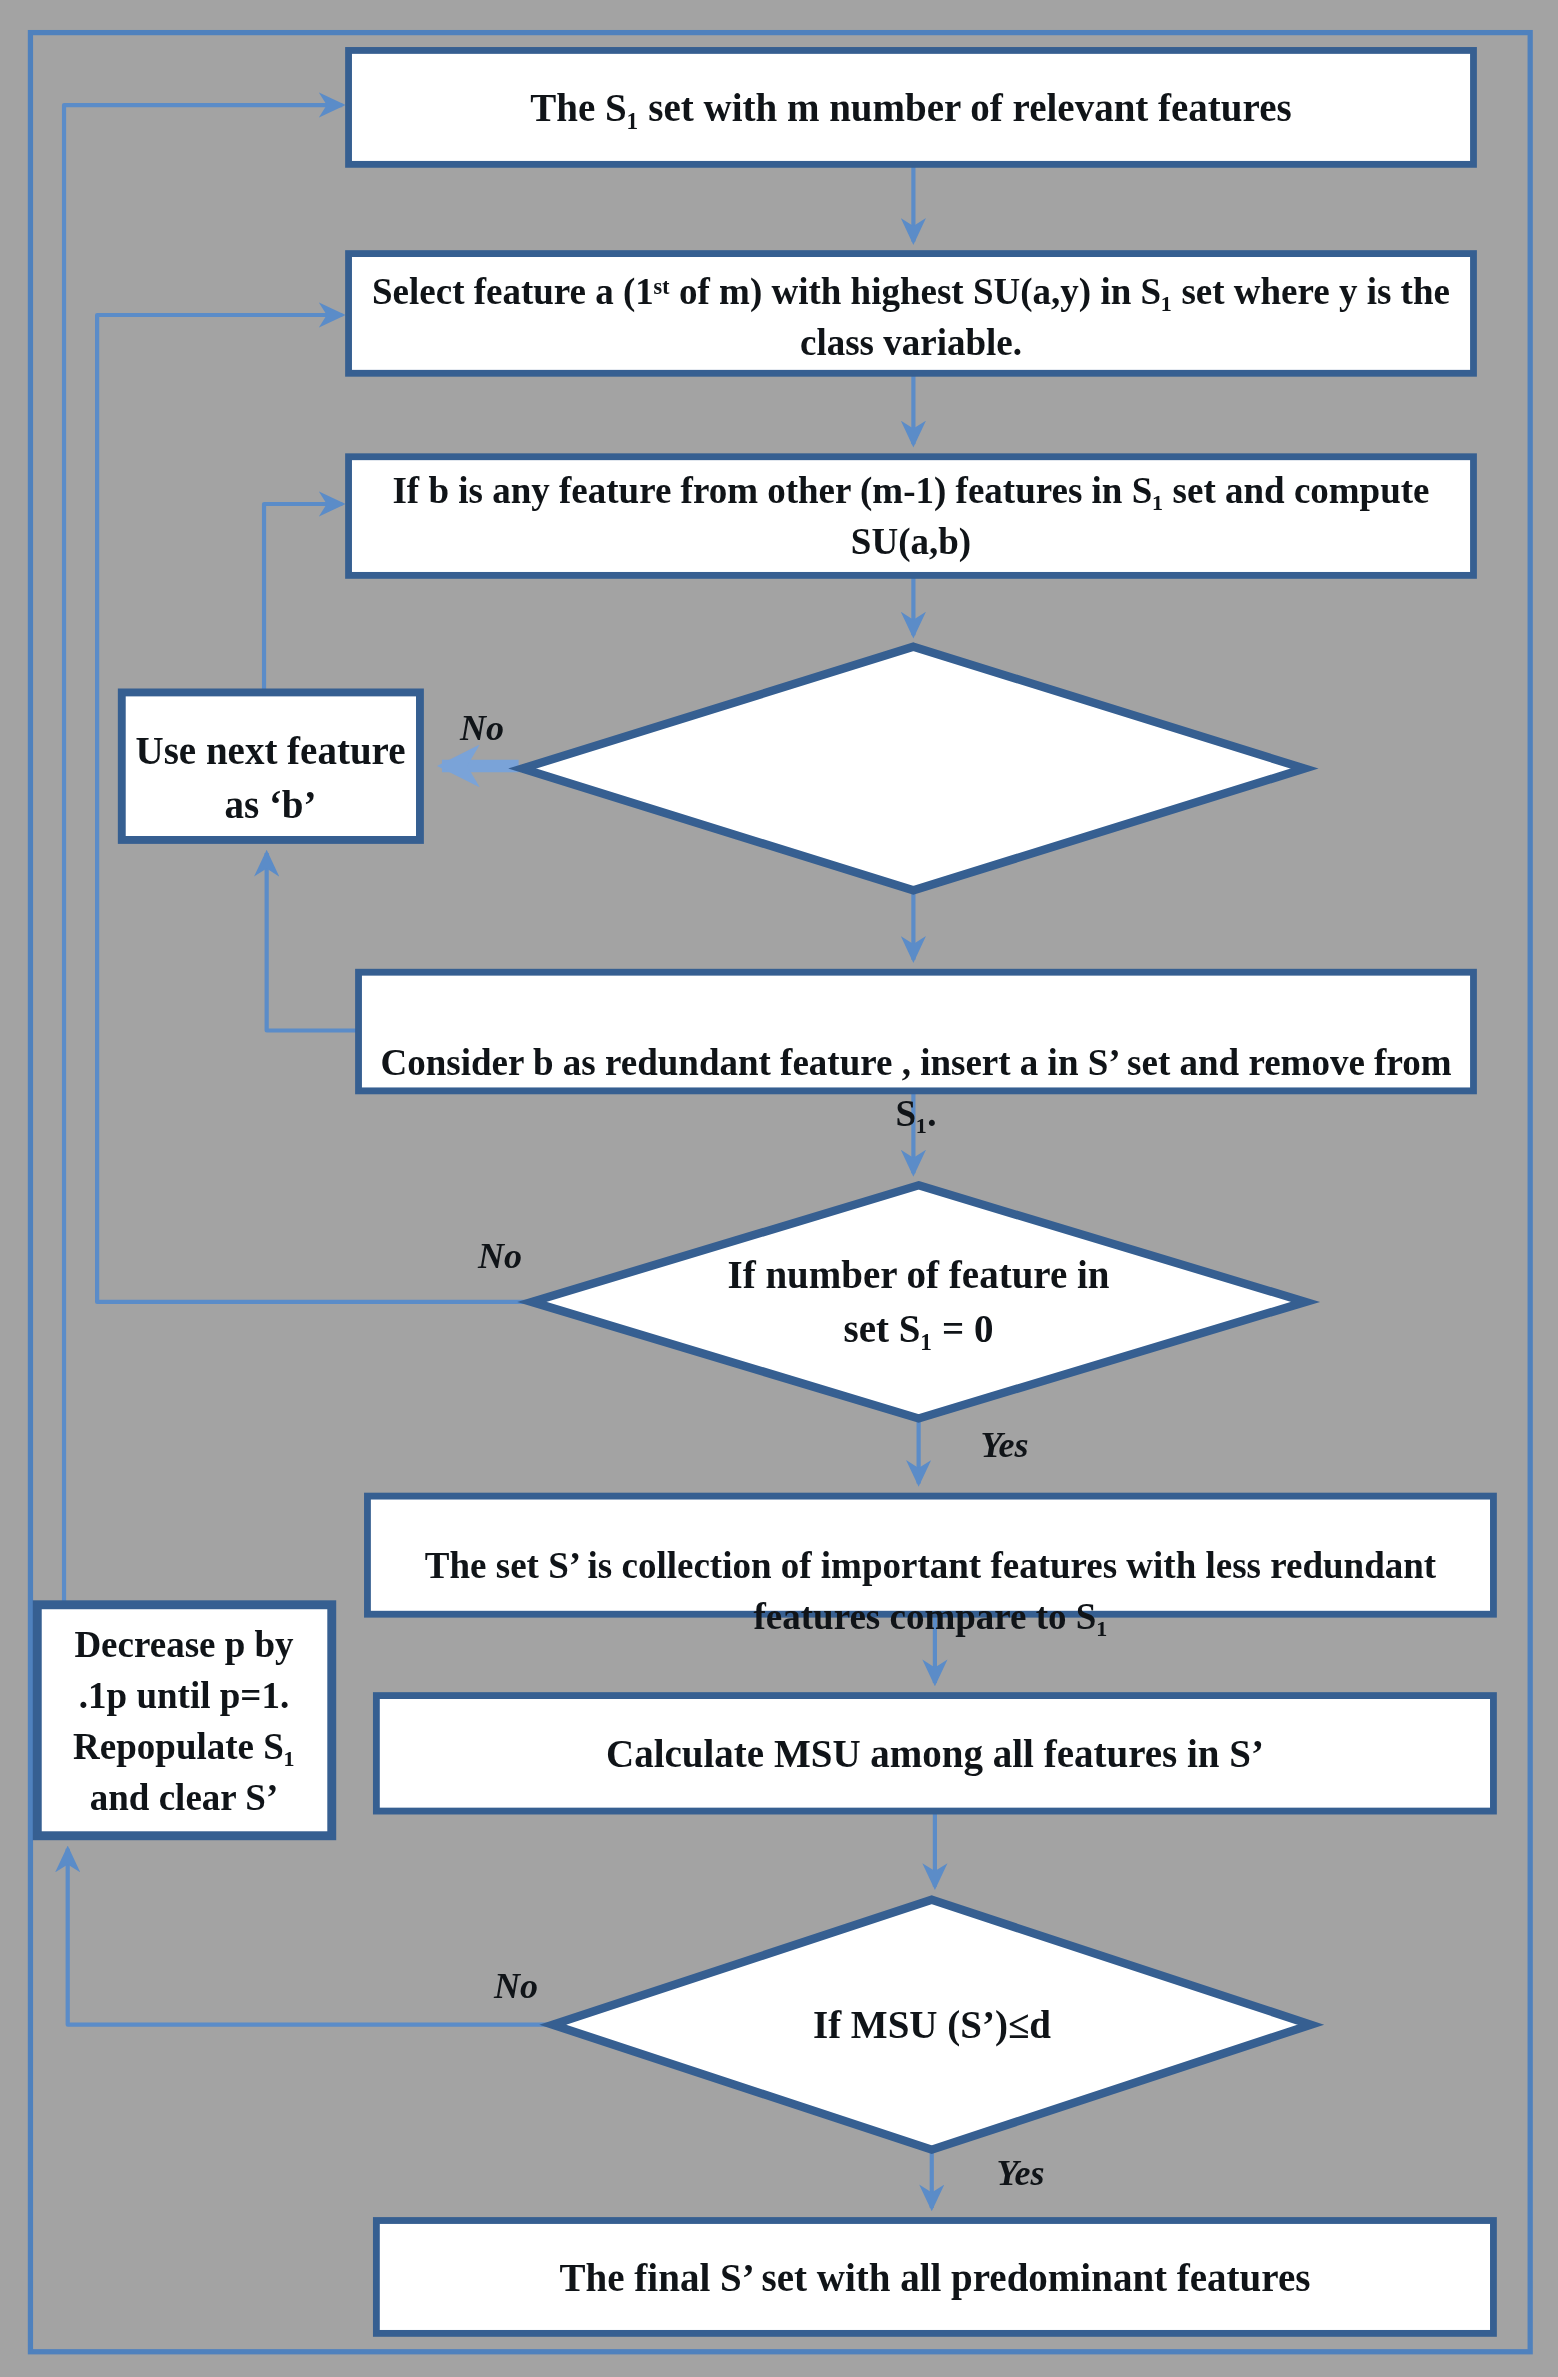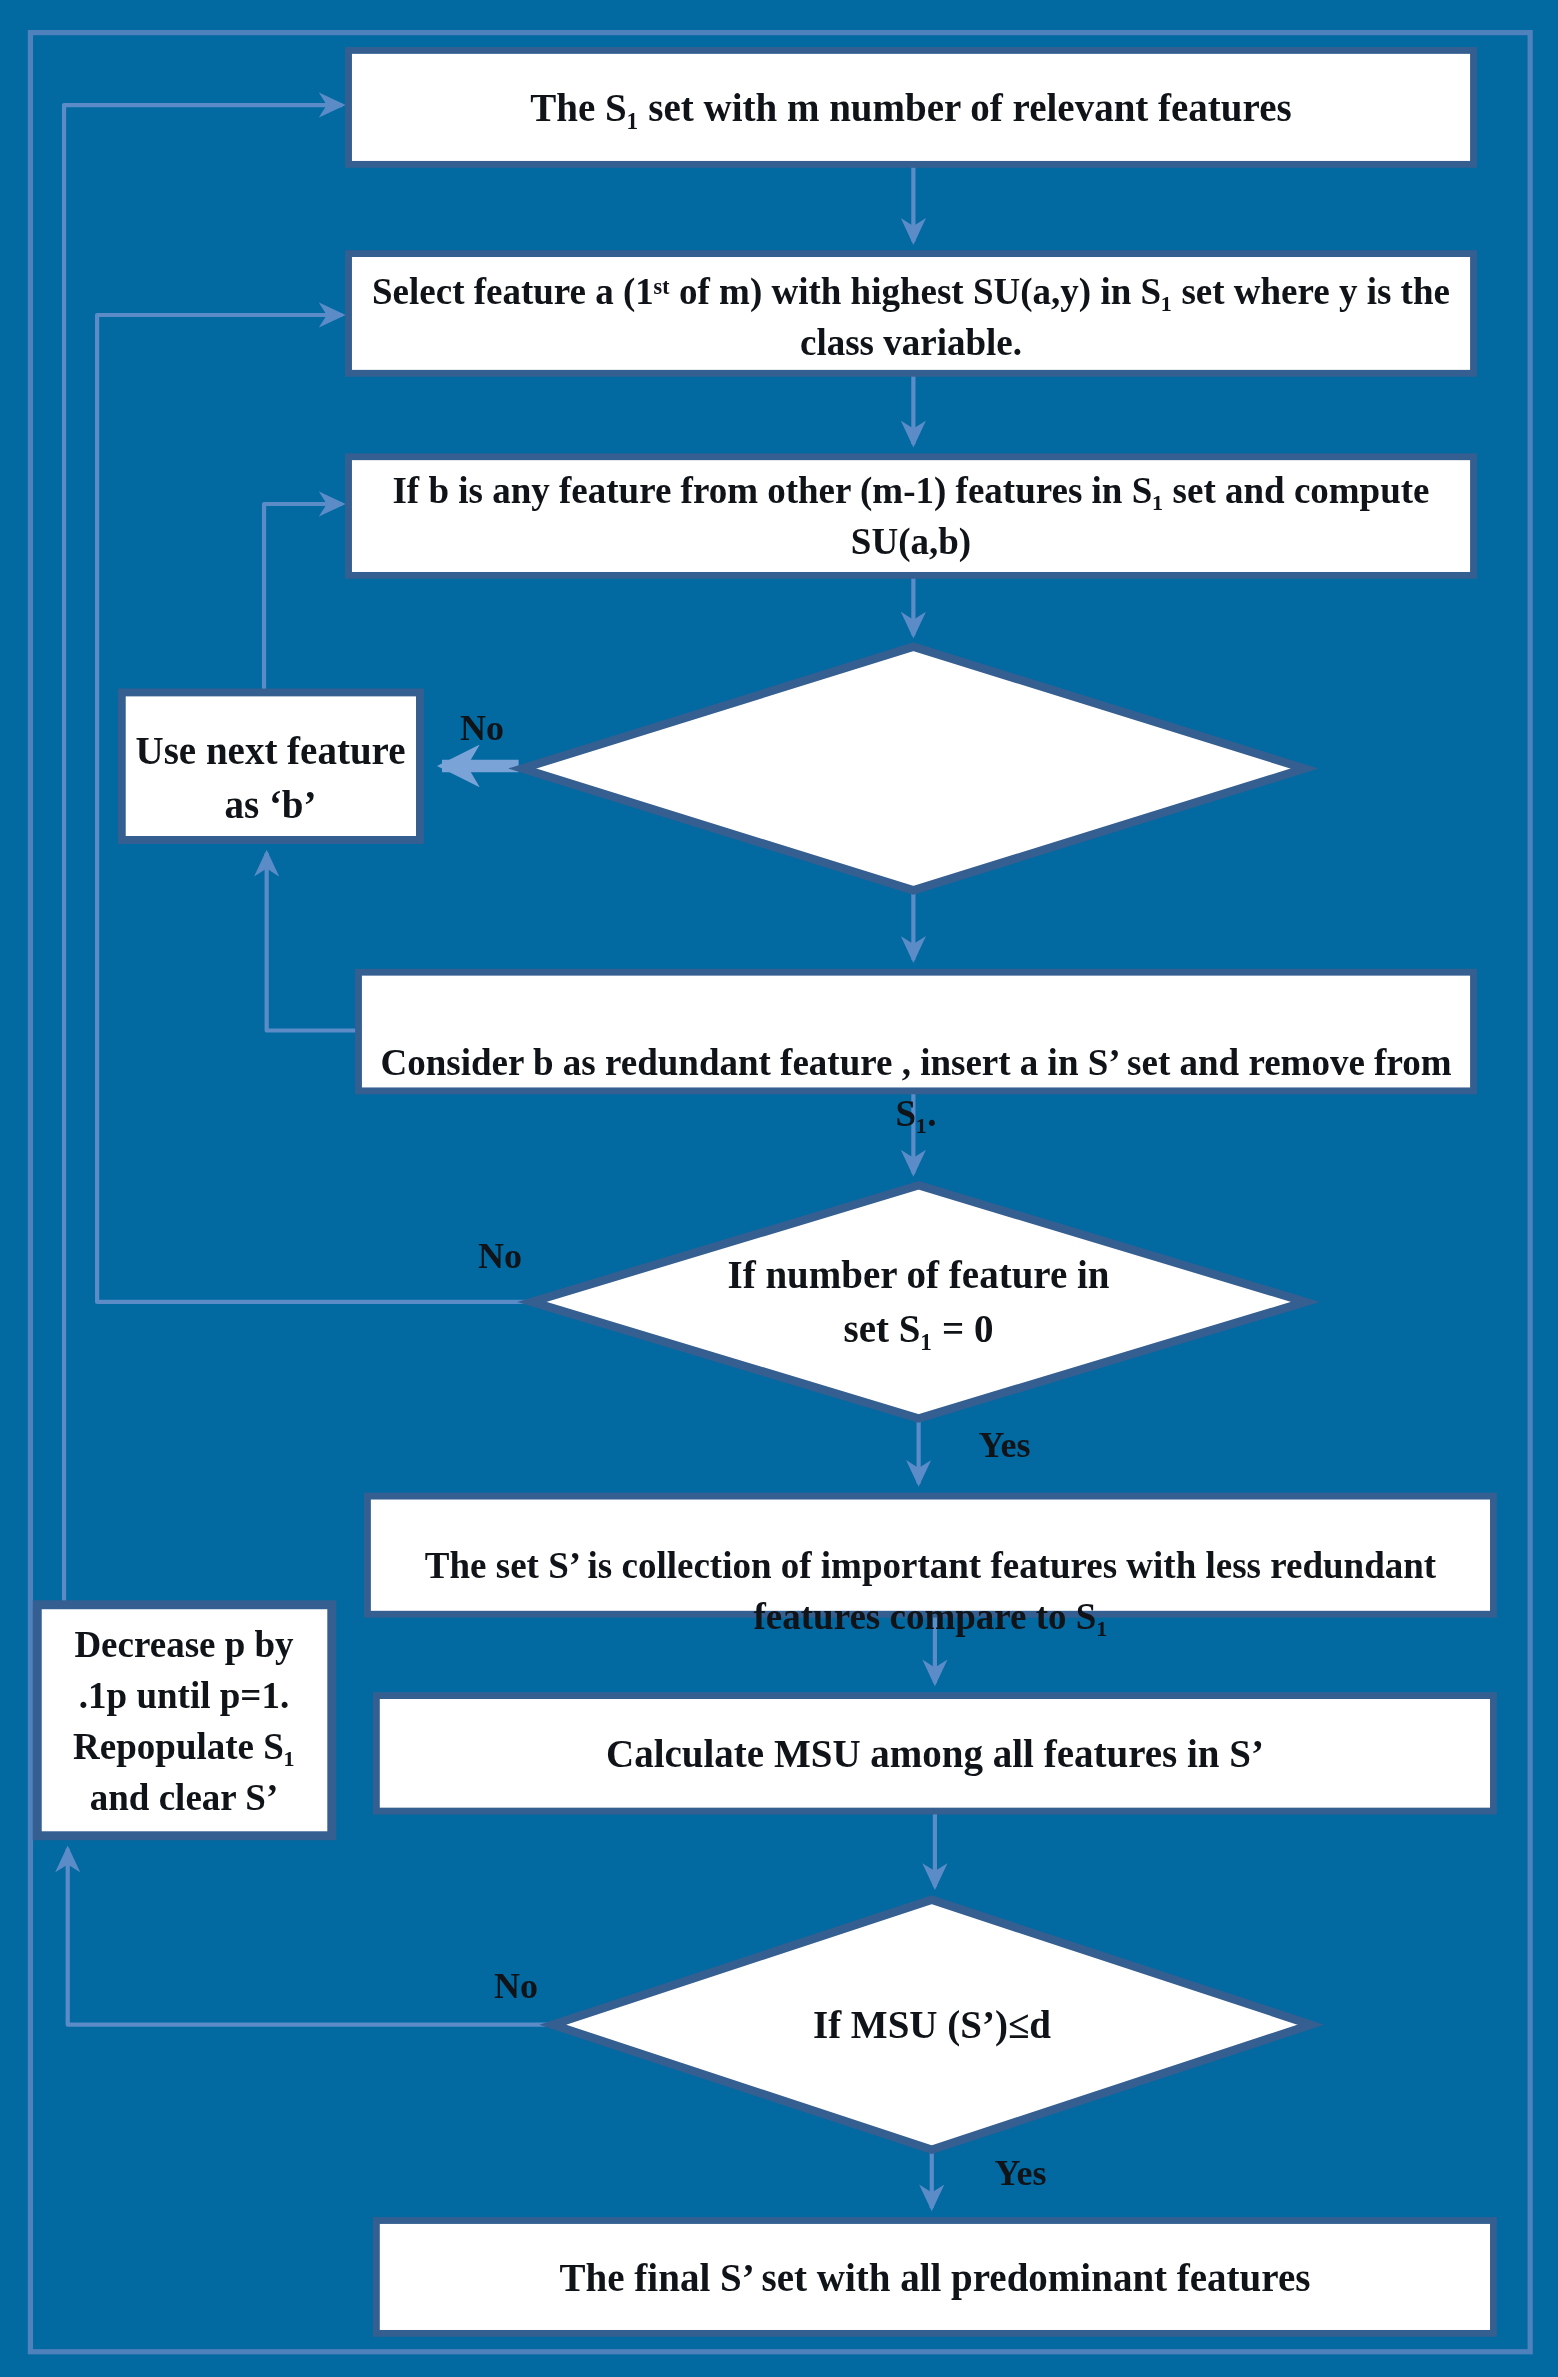--- a/index.html
+++ b/index.html
@@ -1,27 +1,27 @@
 <!DOCTYPE html>
 <html style="font-size:8.4px"><head>
 <meta charset="utf-8">
 <style>
   html,body{margin:0;padding:0;background:#ffffff;}
   body{font-family:"Liberation Serif","DejaVu Serif","DejaVu Sans",serif;color:#101418;}
-  #canvas{position:relative;width:1558px;height:2377px;background:#0369a1;overflow:hidden;}
+  #canvas{position:relative;width:1558px;height:2377px;background:#a3a3a3;overflow:hidden;}
   #wires{position:absolute;left:0;top:0;width:1558px;height:2377px;}
   .nodetext{
     position:absolute;display:flex;align-items:center;justify-content:center;
     text-align:center;font-size:39px;line-height:1.38;font-weight:600;
     color:#101418;white-space:normal;
   }
   .small{font-size:37px;}
   .edgelabel{
     position:absolute;display:flex;align-items:center;justify-content:center;
-    font-size:36px;font-weight:600;color:#101418;
+    font-size:36px;font-weight:600;color:#101418;font-style:italic;
   }
 </style>
 </head>
 <body>
 
 <div id="canvas">
 
   <svg id="wires" viewBox="0 0 2968 4528" xmlns="http://www.w3.org/2000/svg">
     <defs>
       <marker id="ah" markerUnits="strokeWidth" markerWidth="6.4" markerHeight="6" refX="5.6" refY="3" orient="auto">

